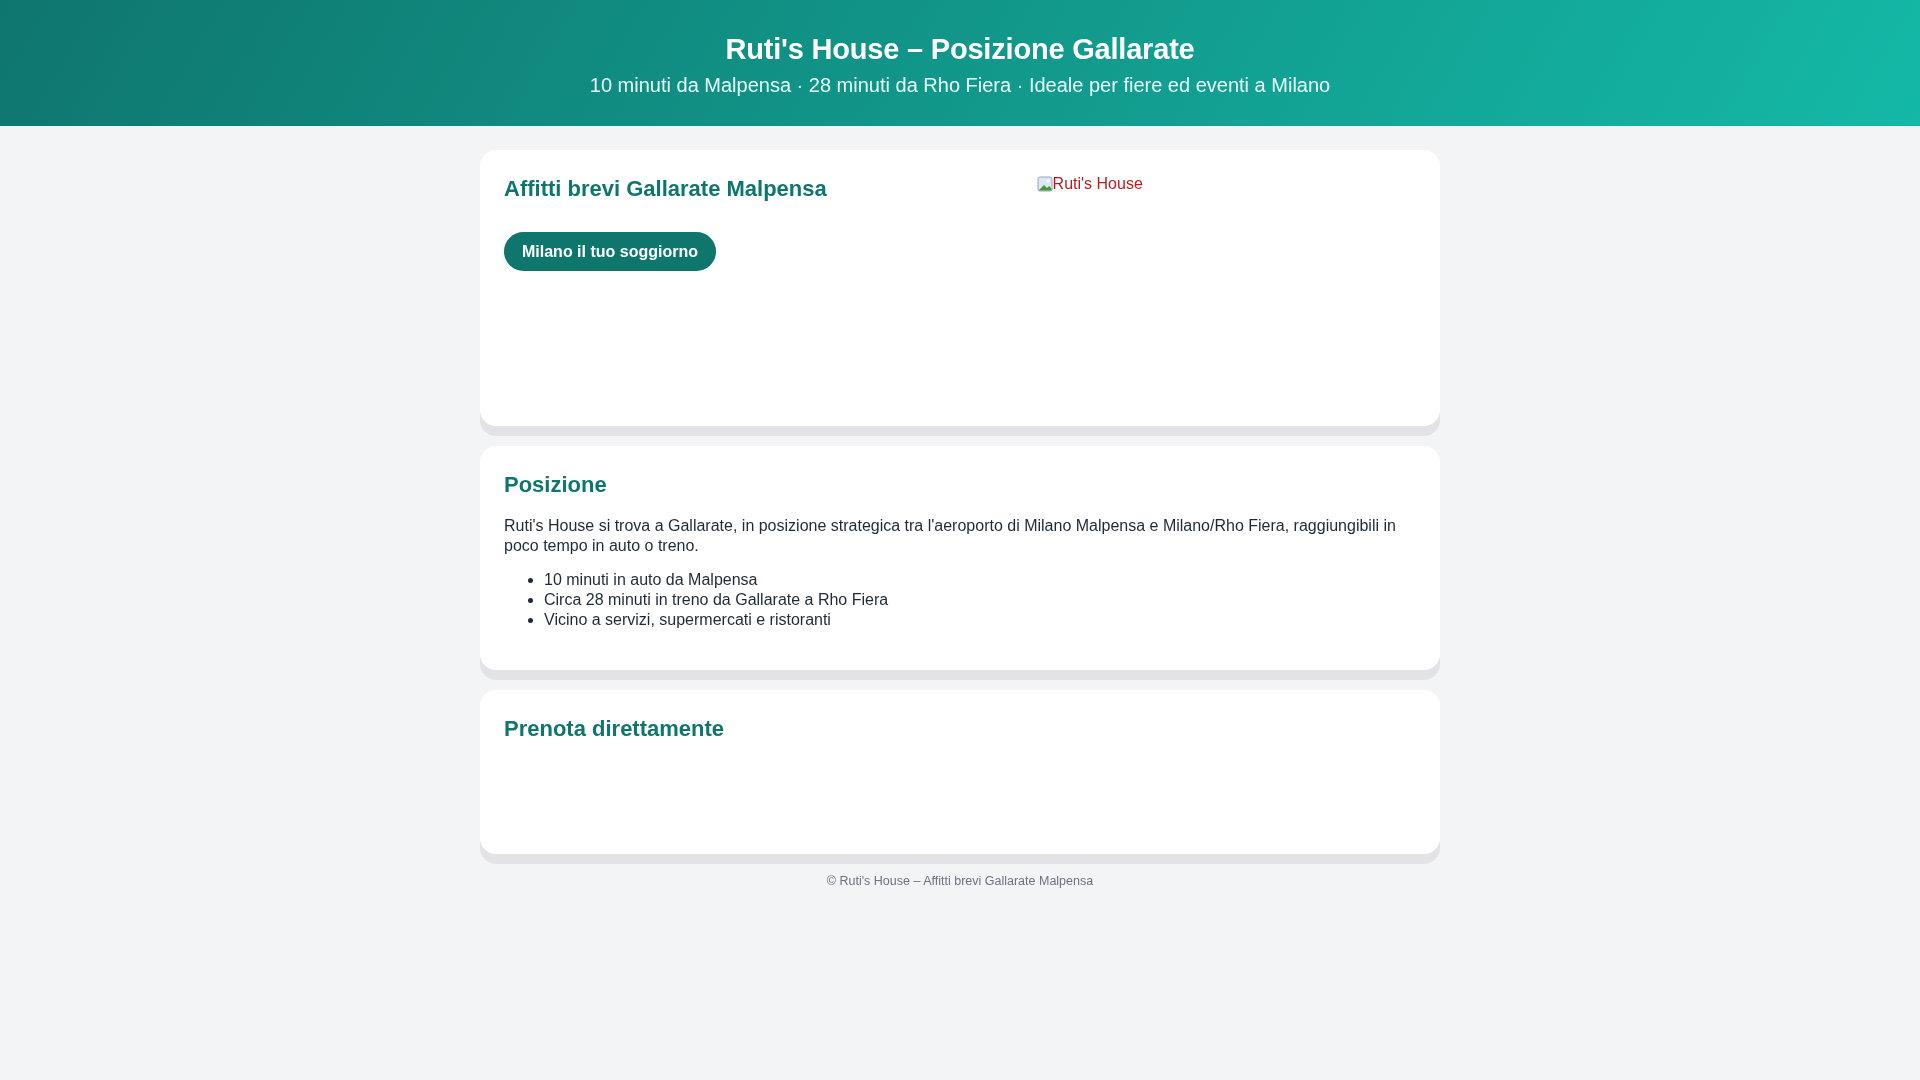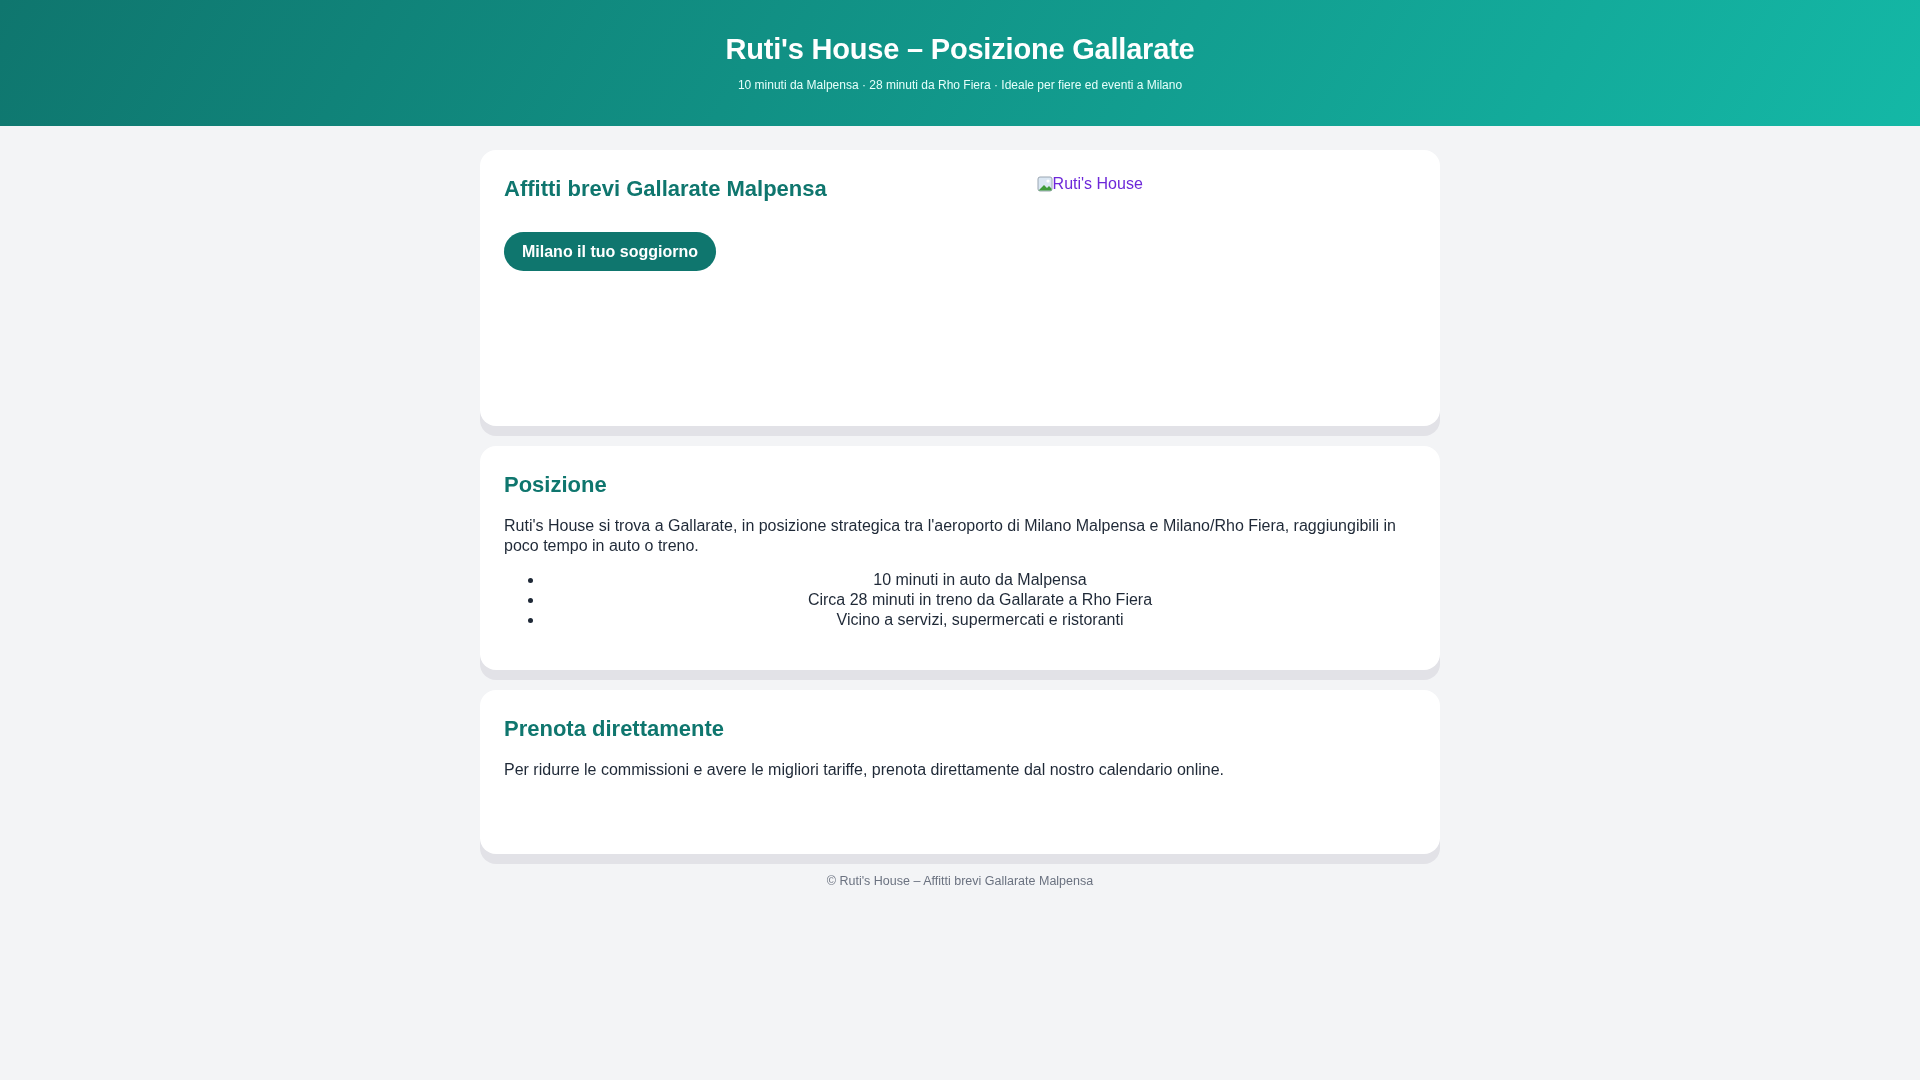--- a/index.html
+++ b/index.html
@@ -18,21 +18,21 @@
     padding-top: 30px;
   }
   .site-header h1 {
     font-size: 29px;
     font-weight: 700;
     line-height: 38px;
     letter-spacing: -0.2px;
   }
   .site-header p {
     margin-top: 6px;
-    font-size: 12px;
+    font-size: 20px;
     line-height: 22px;
     color: #e6fffb;
   }
   main {
     width: 960px;
     margin: 24px auto 0;
   }
   .card {
     background: #ffffff;
     border-radius: 16px;
@@ -71,34 +71,33 @@
     height: 39px;
     padding: 0 18px;
     border-radius: 999px;
     text-decoration: none;
     cursor: pointer;
   }
   .hero-image {
     display: flex;
     align-items: flex-start;
     font-size: 16px;
-    color: #6d28d9;
+    color: #b91c1c;
     line-height: 20px;
   }
   .broken-img-icon {
     width: 16px; height: 16px;
     margin-top: 2px;
     flex: none;
   }
   ul.features {
     padding-left: 40px;
     font-size: 16px;
     line-height: 20px;
     margin-top: -2px;
-    text-align: center;
   }
   .site-footer {
     text-align: center;
     font-size: 12.5px;
     color: #6b7280;
   }
 </style>
 </head>
 <body>
 
@@ -130,19 +129,18 @@
     <p>Ruti's House si trova a Gallarate, in posizione strategica tra l'aeroporto di Milano Malpensa e Milano/Rho Fiera, raggiungibili in poco tempo in auto o treno.</p>
     <ul class="features">
       <li>10 minuti in auto da Malpensa</li>
       <li>Circa 28 minuti in treno da Gallarate a Rho Fiera</li>
       <li>Vicino a servizi, supermercati e ristoranti</li>
     </ul>
   </section>
 
   <section class="card book-card">
     <h2>Prenota direttamente</h2>
-    <p>Per ridurre le commissioni e avere le migliori tariffe, prenota direttamente dal nostro calendario online.</p>
   </section>
 </main>
 
 <footer class="site-footer">
   <span>© Ruti's House – Affitti brevi Gallarate Malpensa</span>
 </footer>
 
 </body></html>

